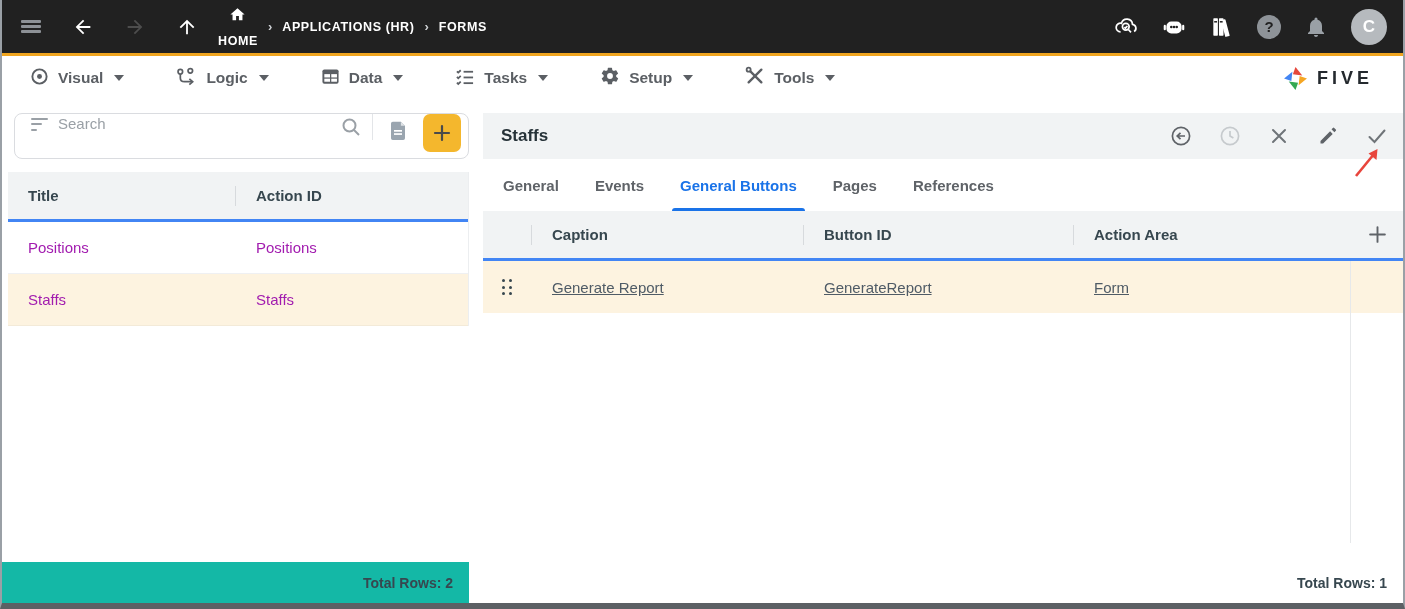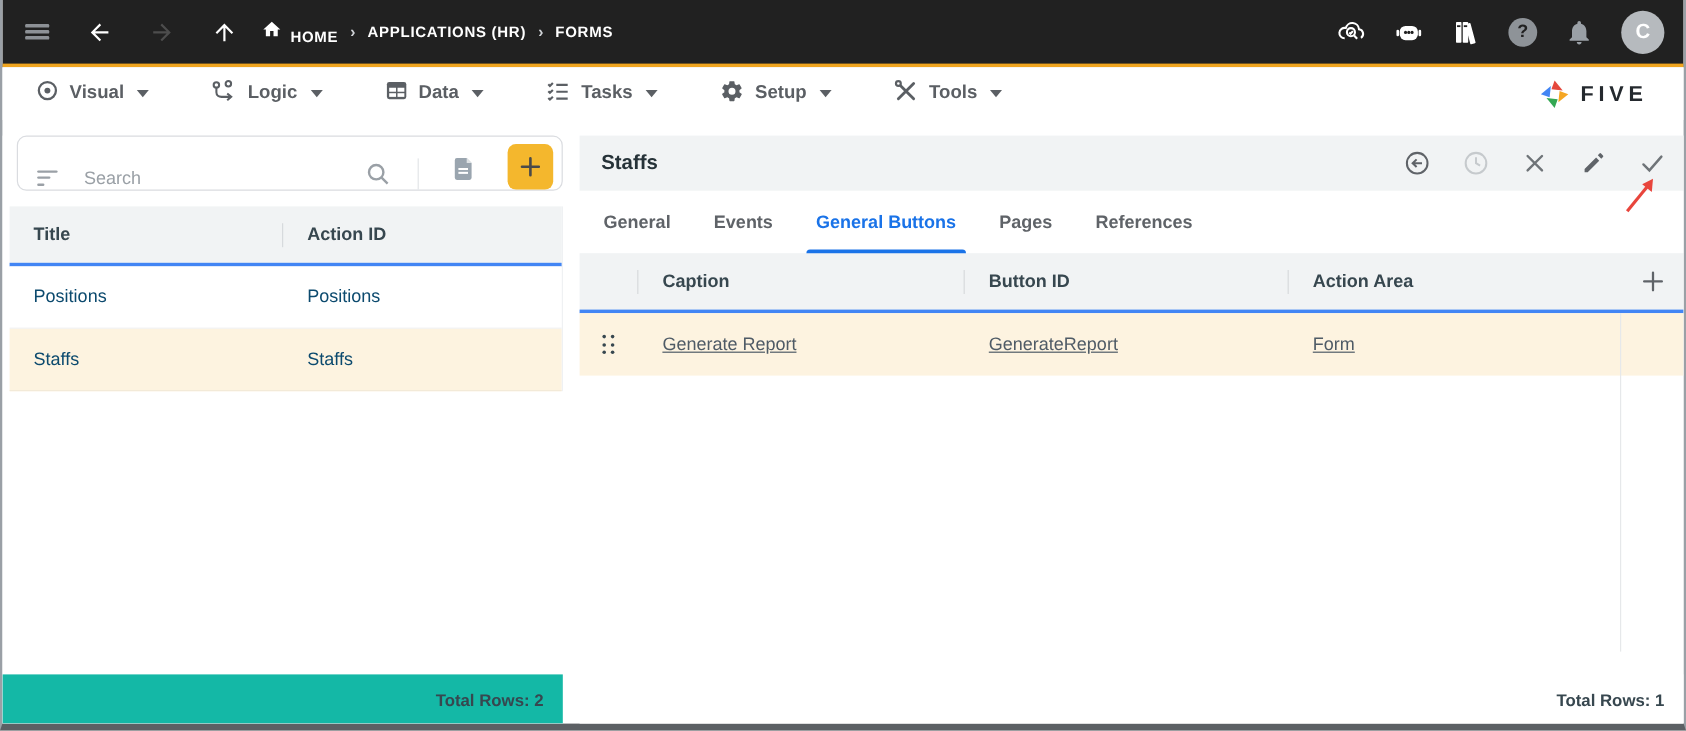--- a/index.html
+++ b/index.html
@@ -10,53 +10,53 @@
 
   
   .navbar { height:56px; background:#212121; border-bottom:3px solid #F0A51F;
             display:flex; align-items:center; padding:0 16px; }
   .nav-left { display:flex; align-items:center; gap:26px; }
   .icon-btn { display:flex; align-items:center; justify-content:center; width:26px; height:26px; cursor:pointer; }
   .hamburger span { display:block; width:20px; height:2.5px; background:#8d9196; margin:2.4px 0; border-radius:1px; }
   .crumb { color:#fff; font-size:12.5px; font-weight:700; letter-spacing:.6px; cursor:pointer; }
   .crumb-sep { color:#cfd2d6; font-size:13px; font-weight:700; margin:0 10px; }
   .breadcrumbs { display:flex; align-items:center; margin-left:18px; }
-  .home-wrap { display:flex; align-items:flex-end; gap:7px; cursor:pointer; }
+  .home-wrap { display:flex; align-items:center; gap:7px; cursor:pointer;flex-direction:column; }
   .nav-right { margin-left:auto; display:flex; align-items:center; gap:22px; }
   .help-circle { width:24px; height:24px; border-radius:50%; background:#8e9398; color:#212121;
                  display:flex; align-items:center; justify-content:center; font-size:15px; font-weight:700; }
   .avatar { width:36px; height:36px; border-radius:50%; background:#b6babe; color:#fff;
             display:flex; align-items:center; justify-content:center; font-size:17px; font-weight:700; cursor:pointer; }
 
   
   .toolbar { height:44px; display:flex; align-items:center; padding:0 28px; position:relative; background:#fff; }
   .menu-item { display:flex; align-items:center; gap:9px; margin-right:52px; color:#5b5f64;
                font-size:15.5px; font-weight:600; cursor:pointer; }
   .caret { width:0; height:0; border-left:5px solid transparent; border-right:5px solid transparent;
            border-top:6px solid #5b5f64; margin-left:2px; }
   .brand { margin-left:auto; display:flex; align-items:center; gap:8px; margin-right:2px; }
   .brand-text { font-size:18px; font-weight:800; letter-spacing:4px; color:#24292e; }
 
   
   .left-panel { position:absolute; left:0; top:113px; width:467px; bottom:0; background:#fff; }
   .search-bar { margin-left:12px; height:46px; border:1px solid #DADCE0; border-radius:8px; background:#fff;
-                display:flex; align-items:flex-end; padding:0 7px 0 16px; gap:20px; }
+                display:flex; align-items:flex-start; padding:0 7px 0 16px; gap:8px; }
   .filter-icon span { display:block; height:2px; background:#9aa0a6; border-radius:1px; margin:3.5px 0; }
   .search-input { flex:1; border:none; outline:none; font-size:15px; color:#3c4043; background:transparent; }
   .search-input::placeholder { color:#9aa0a6; }
   .vdiv { width:1px; height:26px; background:#E3E5E8; }
   .plus-btn { width:38px; height:38px; border-radius:7px; background:#F4B72D; border:none;
               display:flex; align-items:center; justify-content:center; cursor:pointer; }
   .lt { margin-left:6px; margin-top:13px; border-right:1px solid #ECEEF0; }
   .lt-header { height:50px; background:#F1F3F4; border-bottom:3px solid #4285F4;
                display:flex; align-items:center; font-size:15px; font-weight:700; color:#37474F; }
   .lt-col1 { width:228px; padding-left:20px; display:flex; align-items:center; justify-content:space-between; }
   .lt-col2 { flex:1; padding-left:20px; }
   .hdr-div { width:1px; height:20px; background:#D7DADD; }
-  .lt-row { height:52px; display:flex; align-items:center; font-size:15px; color:#0c4a6e;
+  .lt-row { height:52px; display:flex; align-items:center; font-size:15px; color:#a21caf;
             border-bottom:1px solid #EFF0F2; background:#fff; cursor:pointer; }
   .lt-row.selected { background:#FDF3E0; border-bottom-color:#F3EAD8; }
   .lt-cell1 { width:228px; padding-left:20px; }
   .lt-cell2 { flex:1; padding-left:20px; }
   .left-footer { position:absolute; left:0; right:0; bottom:0; height:41px; background:#14b8a6;
                  display:flex; align-items:center; justify-content:flex-end; padding-right:16px;
                  font-size:14px; font-weight:700; color:#37474F; }
 
   
   .right-panel { position:absolute; left:481px; top:113px; right:0; bottom:0; background:#fff; }

